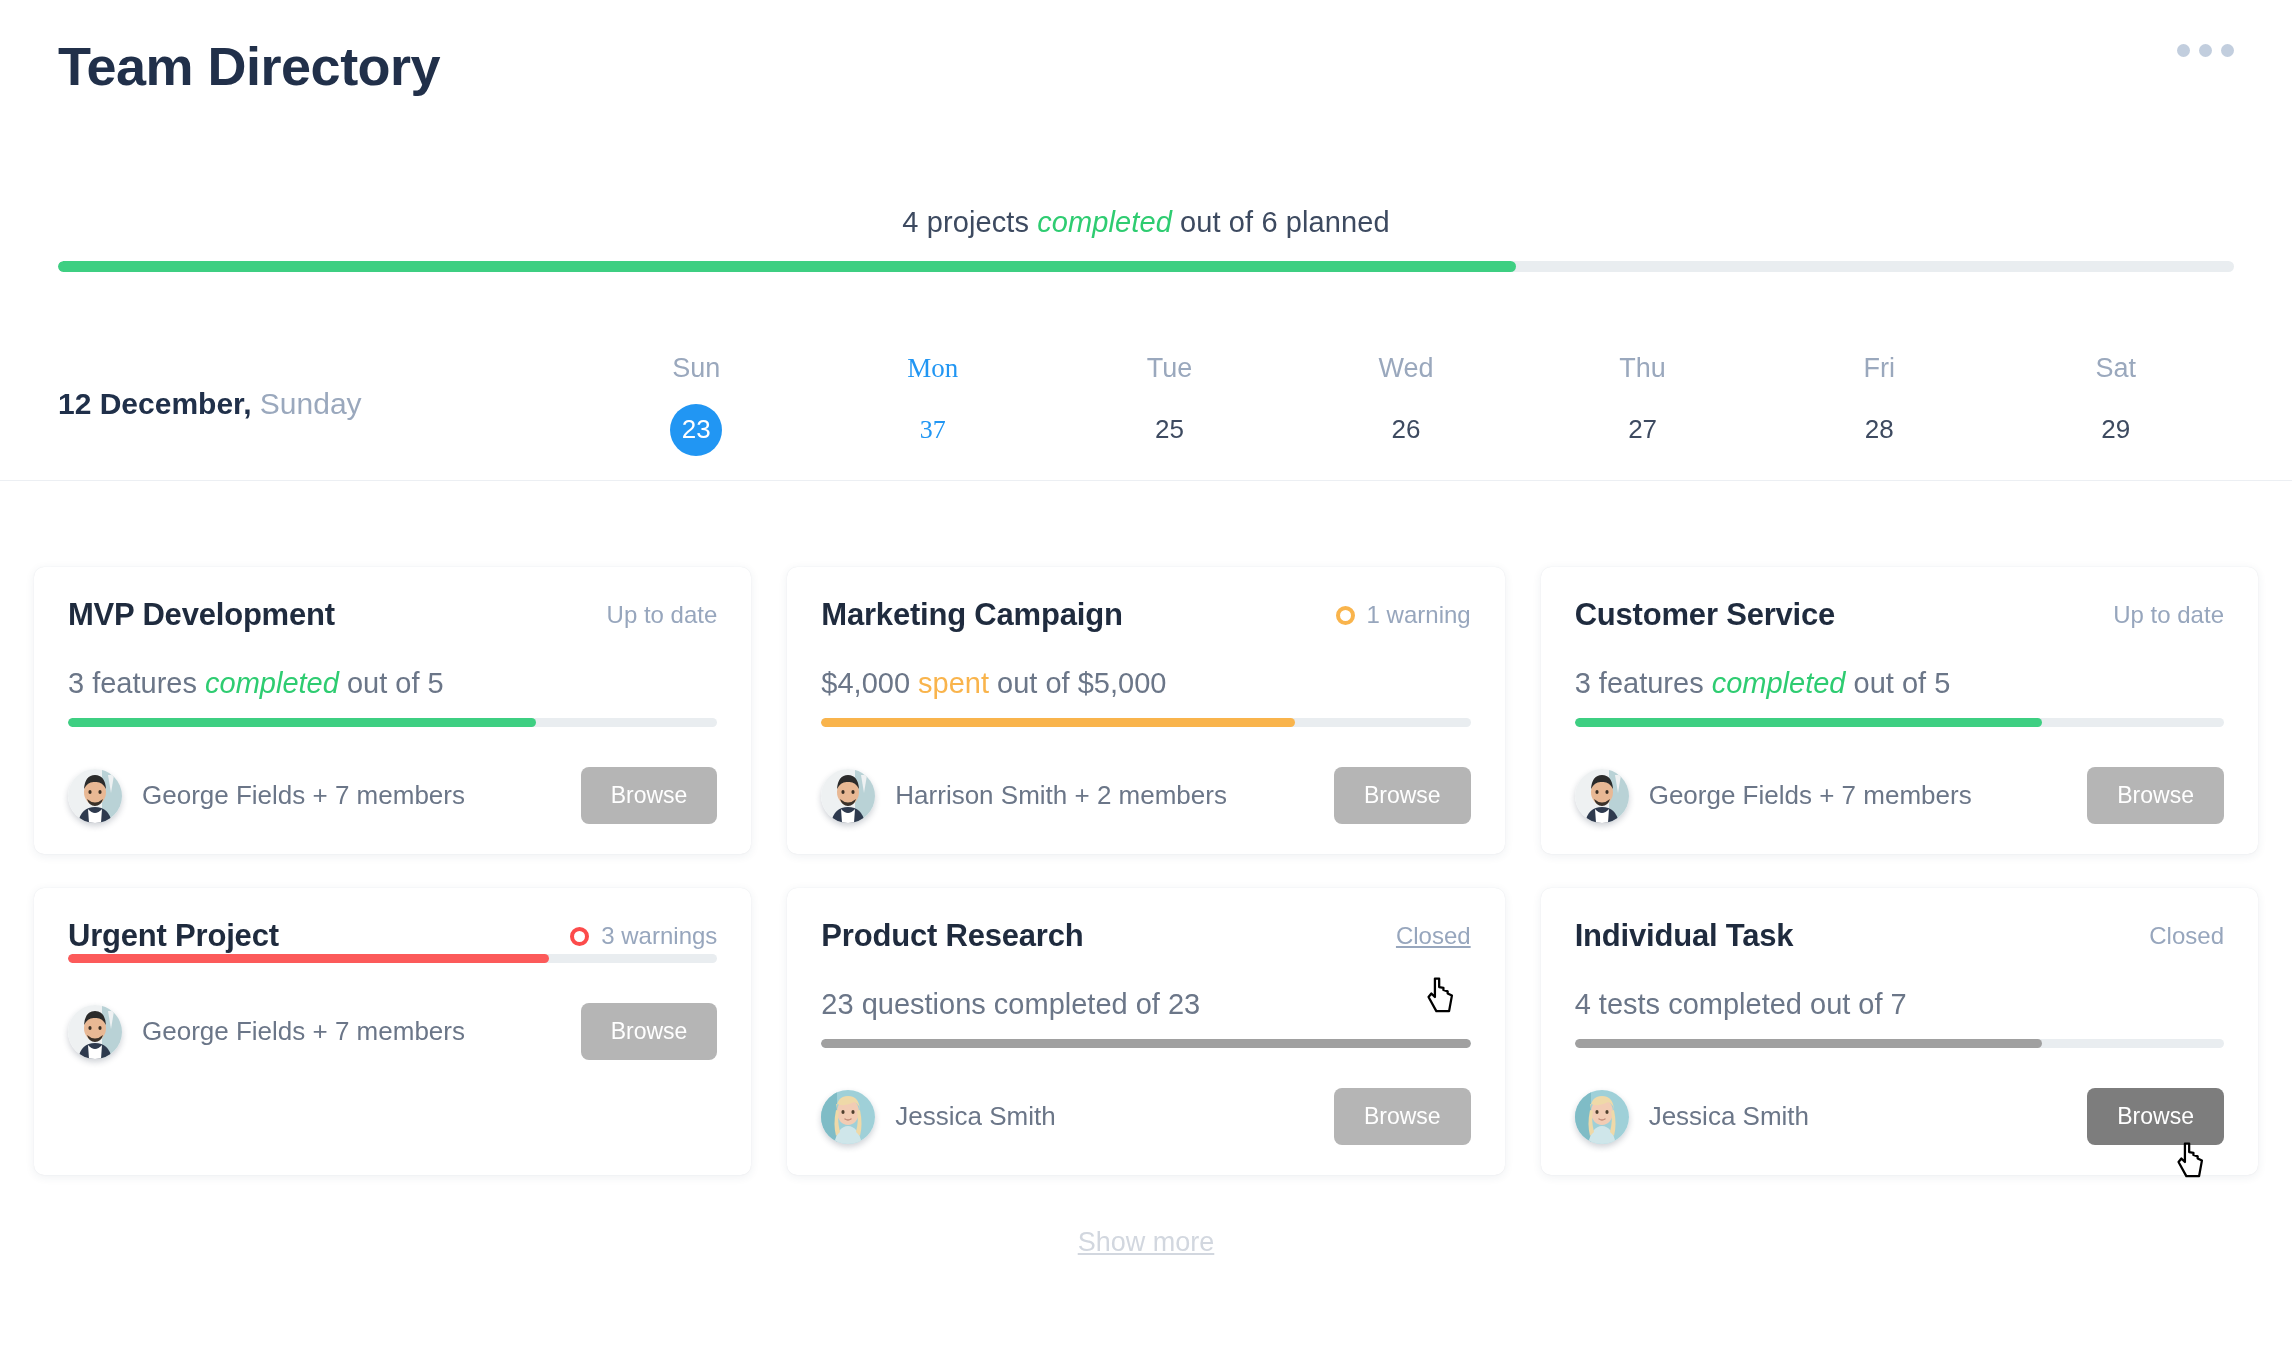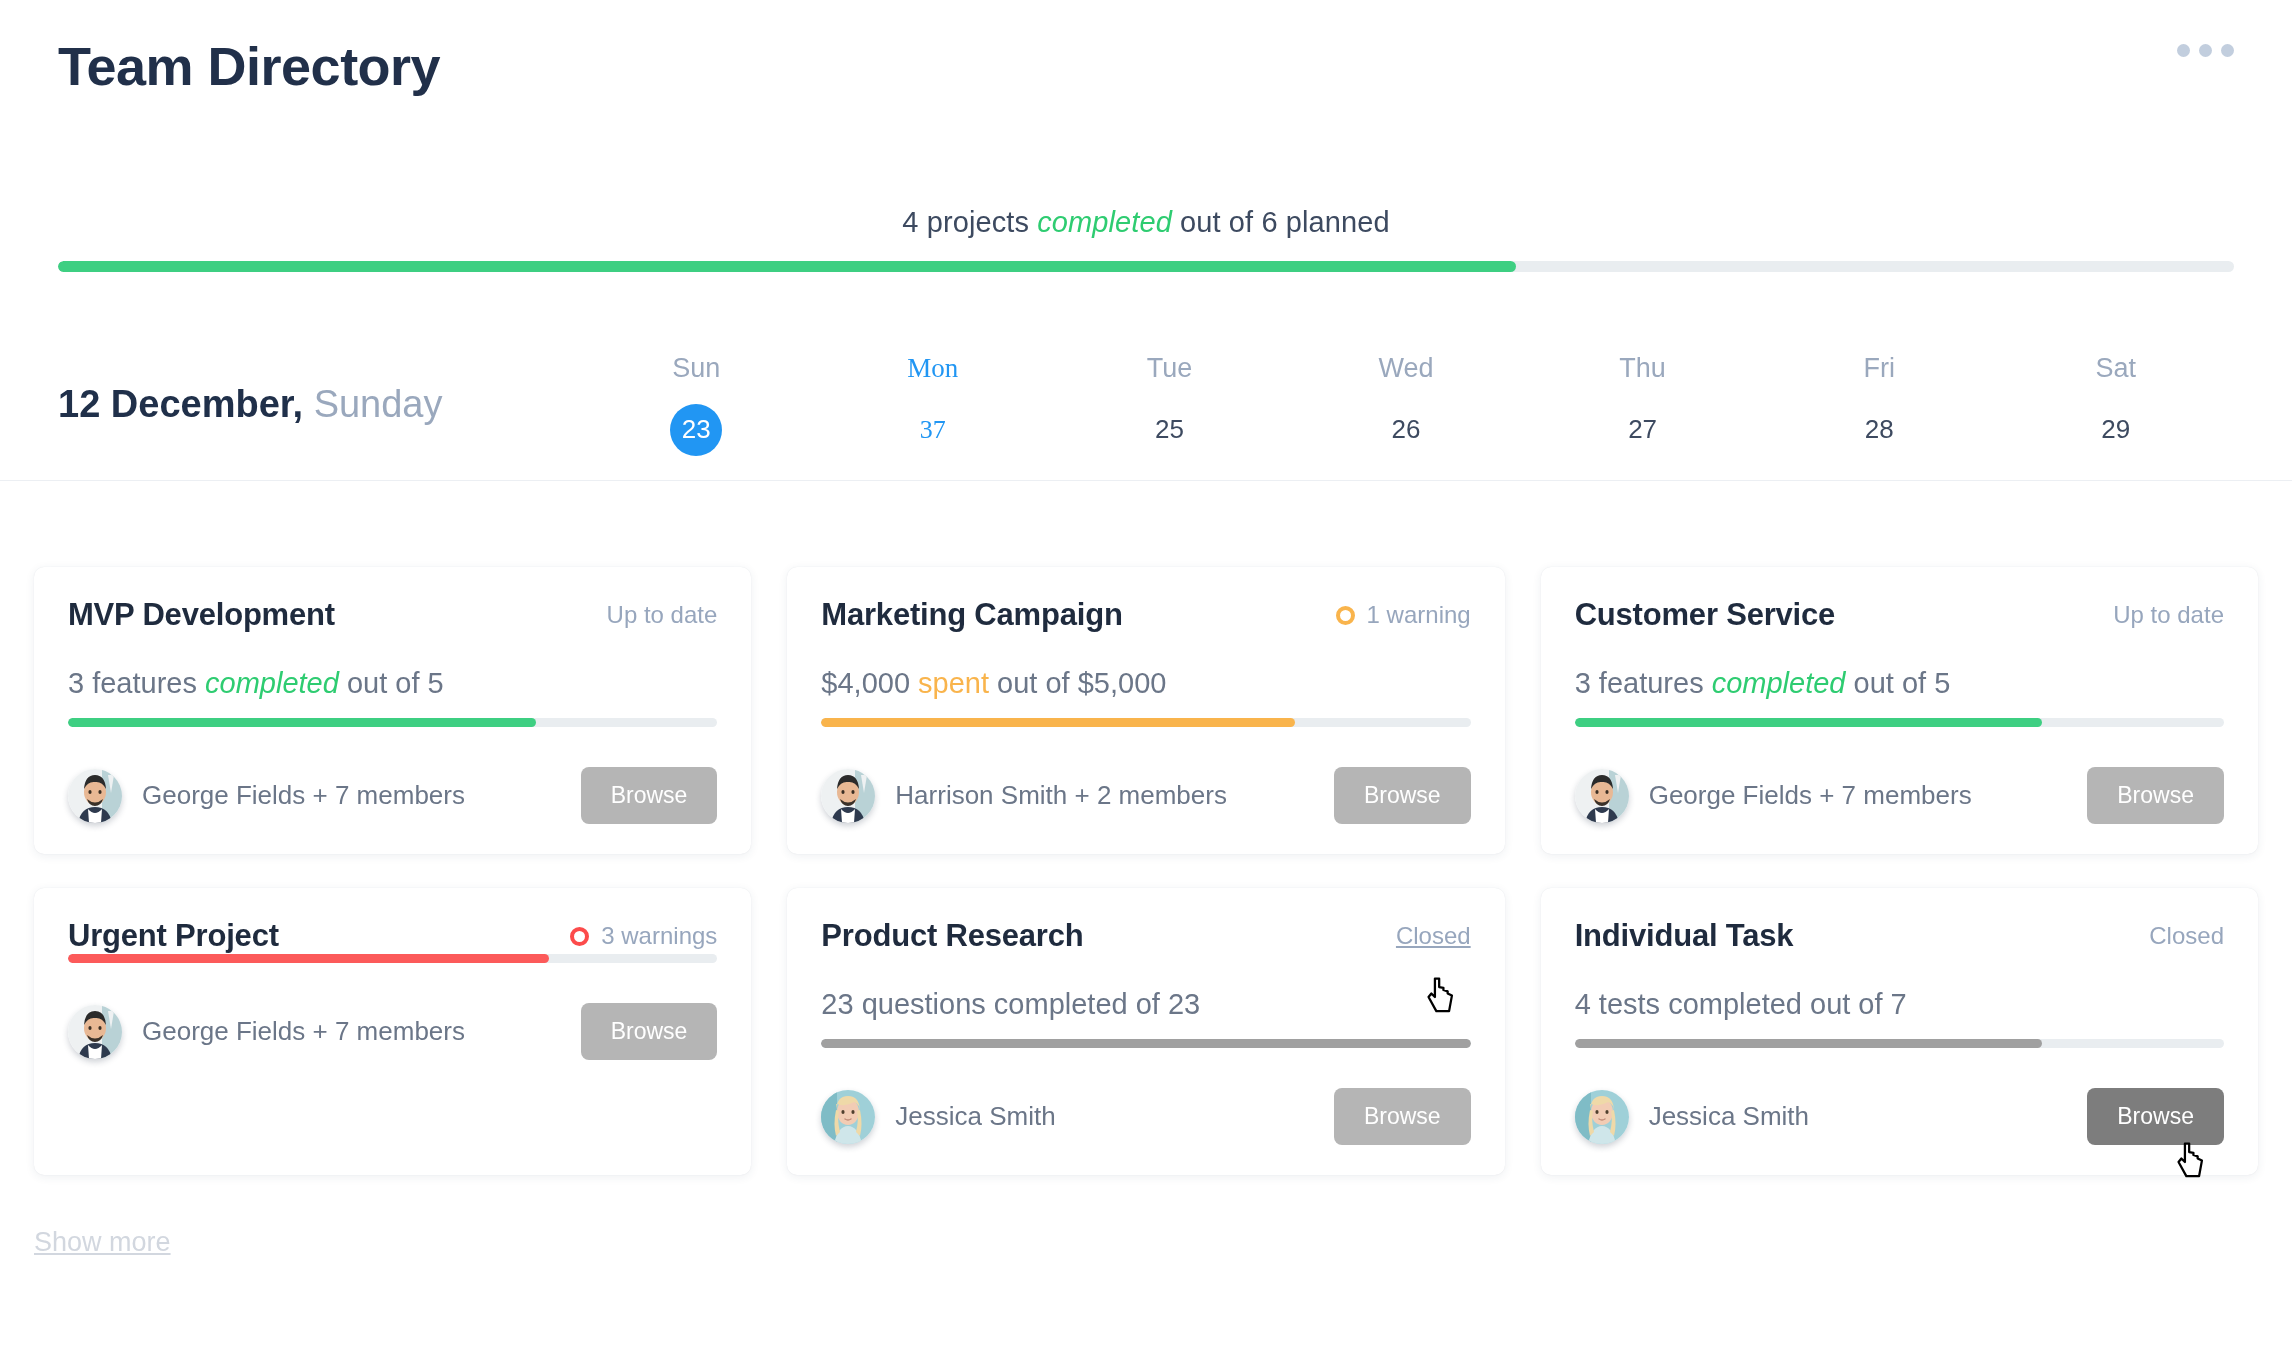--- a/index.html
+++ b/index.html
@@ -83,21 +83,21 @@
   
   .week-row {
     display: flex;
     align-items: center;
     padding: 0 58px;
     margin-top: 62px;
     height: 140px;
     box-sizing: border-box;
   }
   .today-label {
-    font-size: 38px;
+    font-size: 30px;
     width: 520px;
     flex: none;
     white-space: nowrap;
   }
   .today-label .date-strong {
     font-weight: 700;
     color: #20304a;
   }
   .today-label .weekday-muted {
     color: #9aa8bd;
@@ -237,20 +237,21 @@
     font-size: 23px;
     font-family: "Liberation Sans", sans-serif;
     padding: 15px 30px;
     cursor: pointer;
     white-space: nowrap;
   }
   .browse-btn.is-hovered { background: #7d7d7d; }
 
   
   .footer {
+    text-align: center;
     margin-top: 52px;
   }
   .show-more {
     font-size: 27px;
     color: #d2d7df;
     text-decoration: underline;
     cursor: pointer;
   }
 
   

